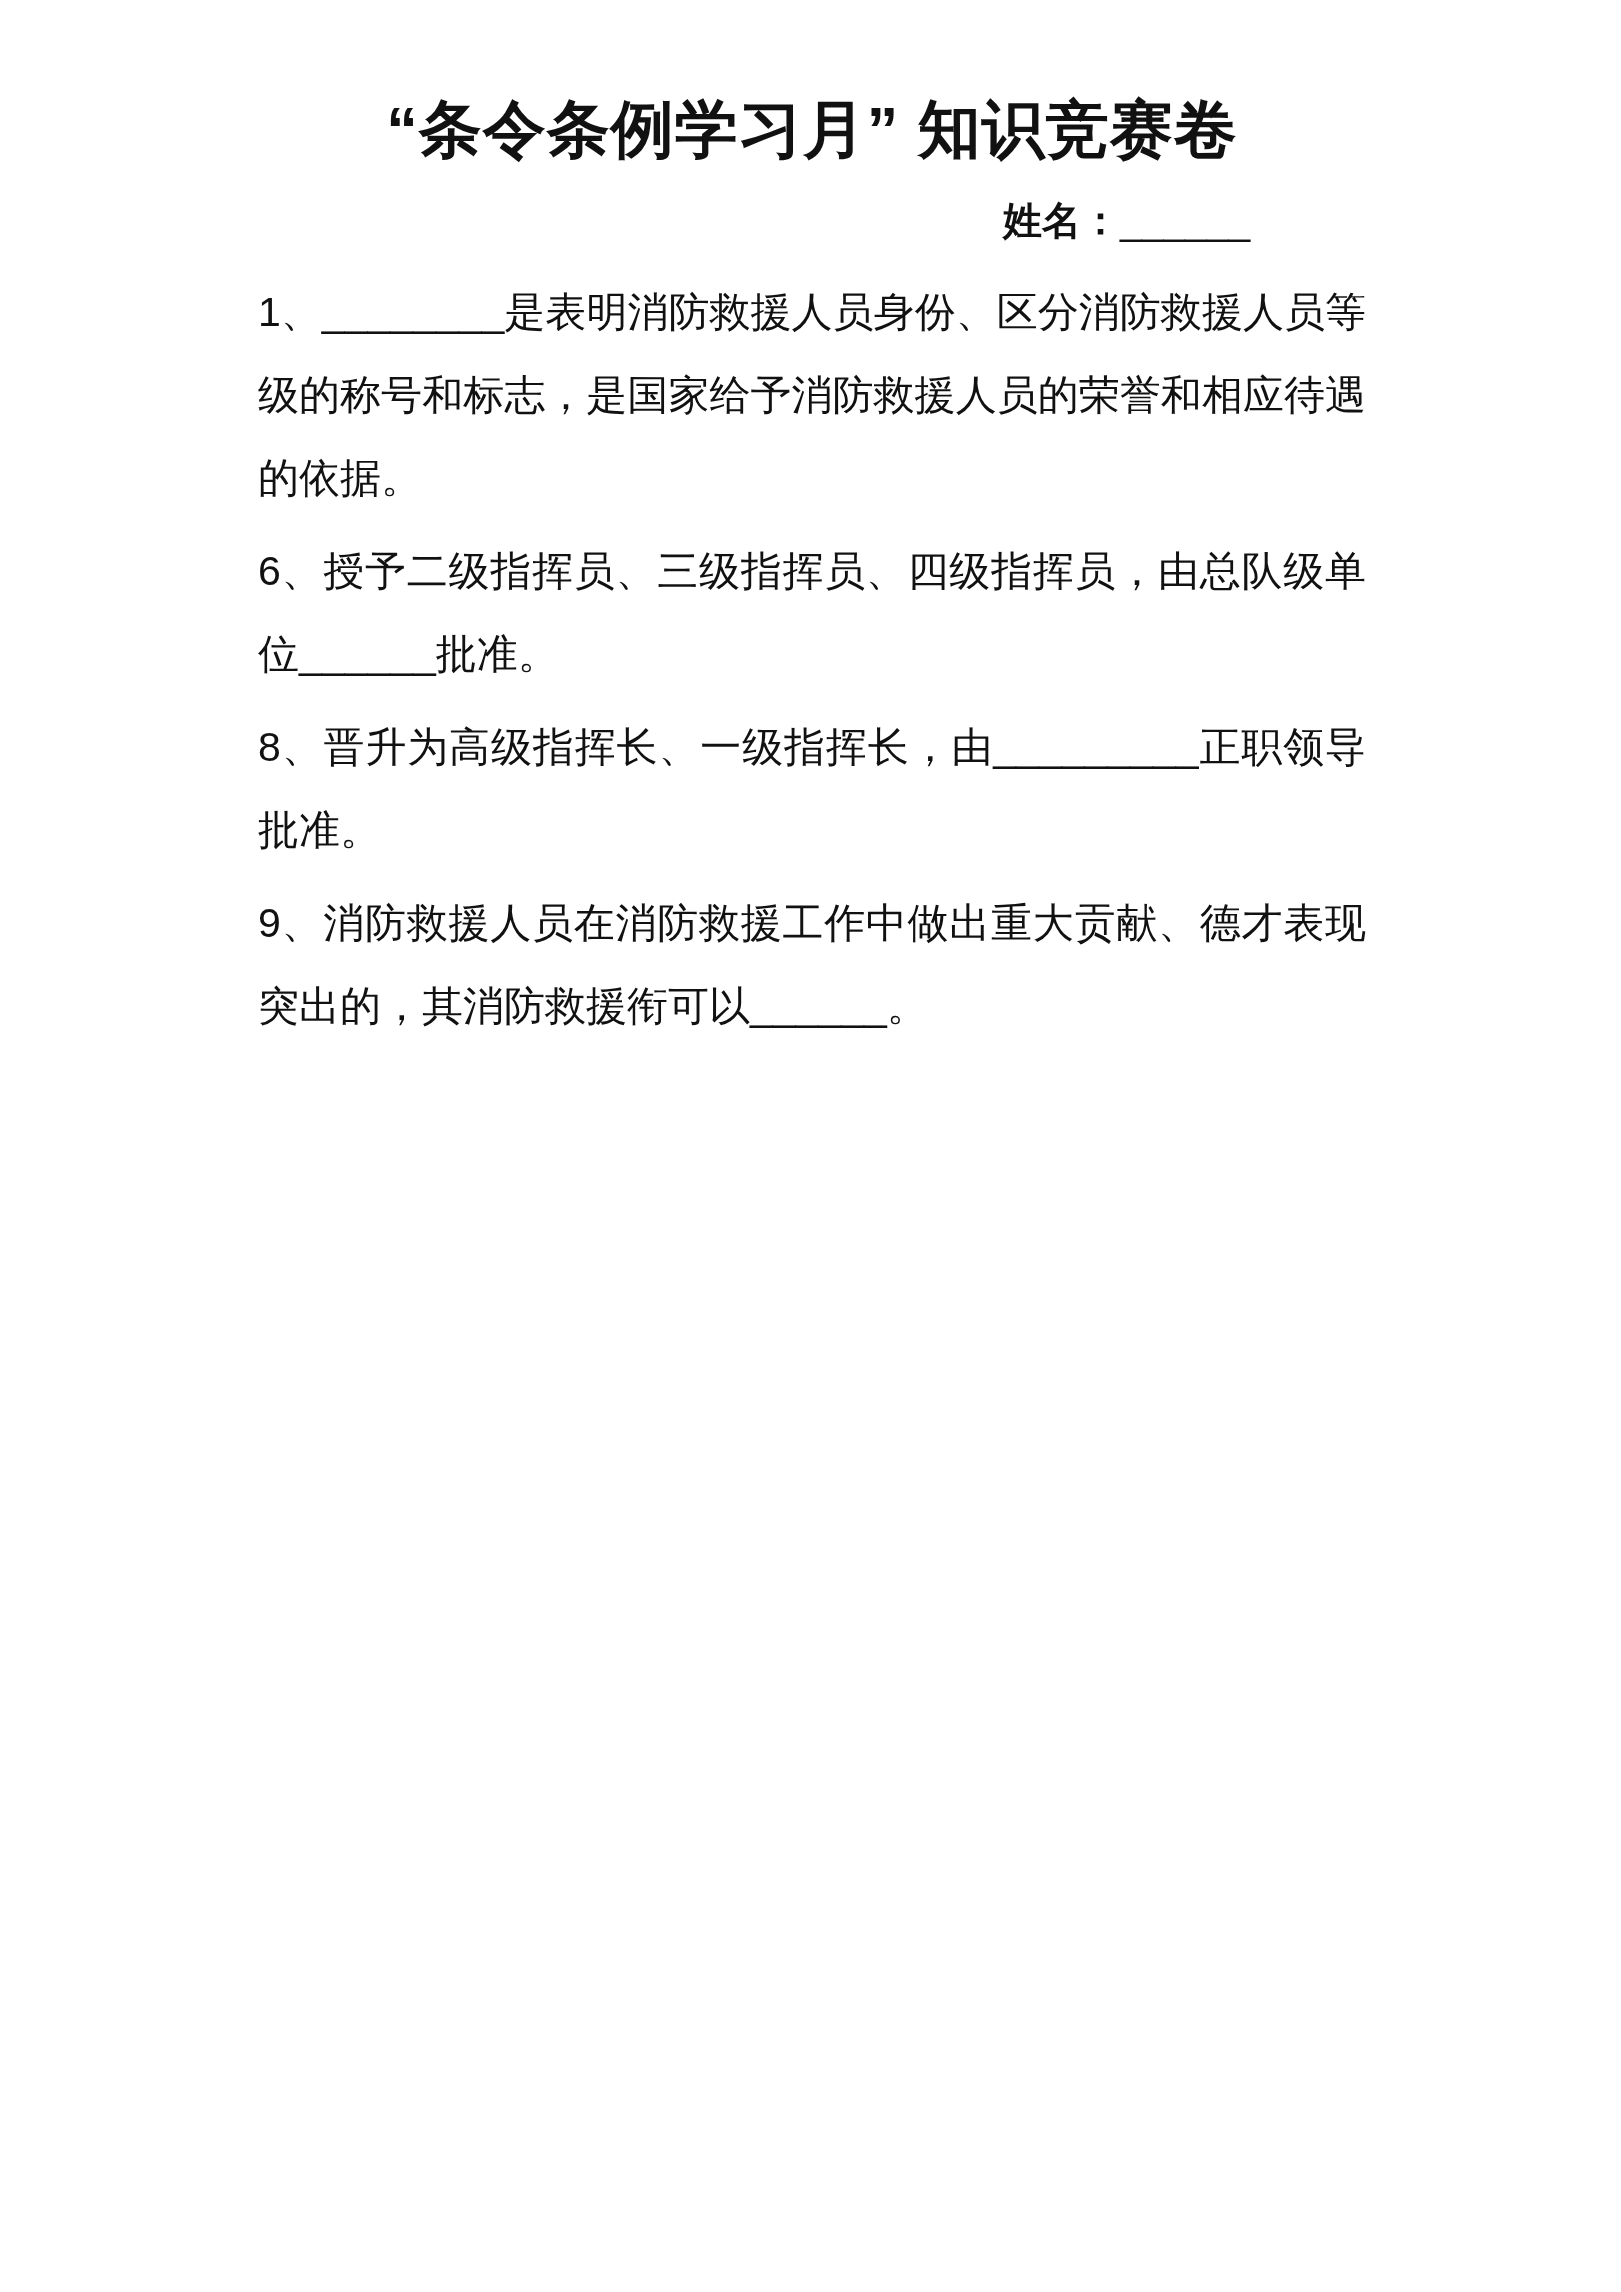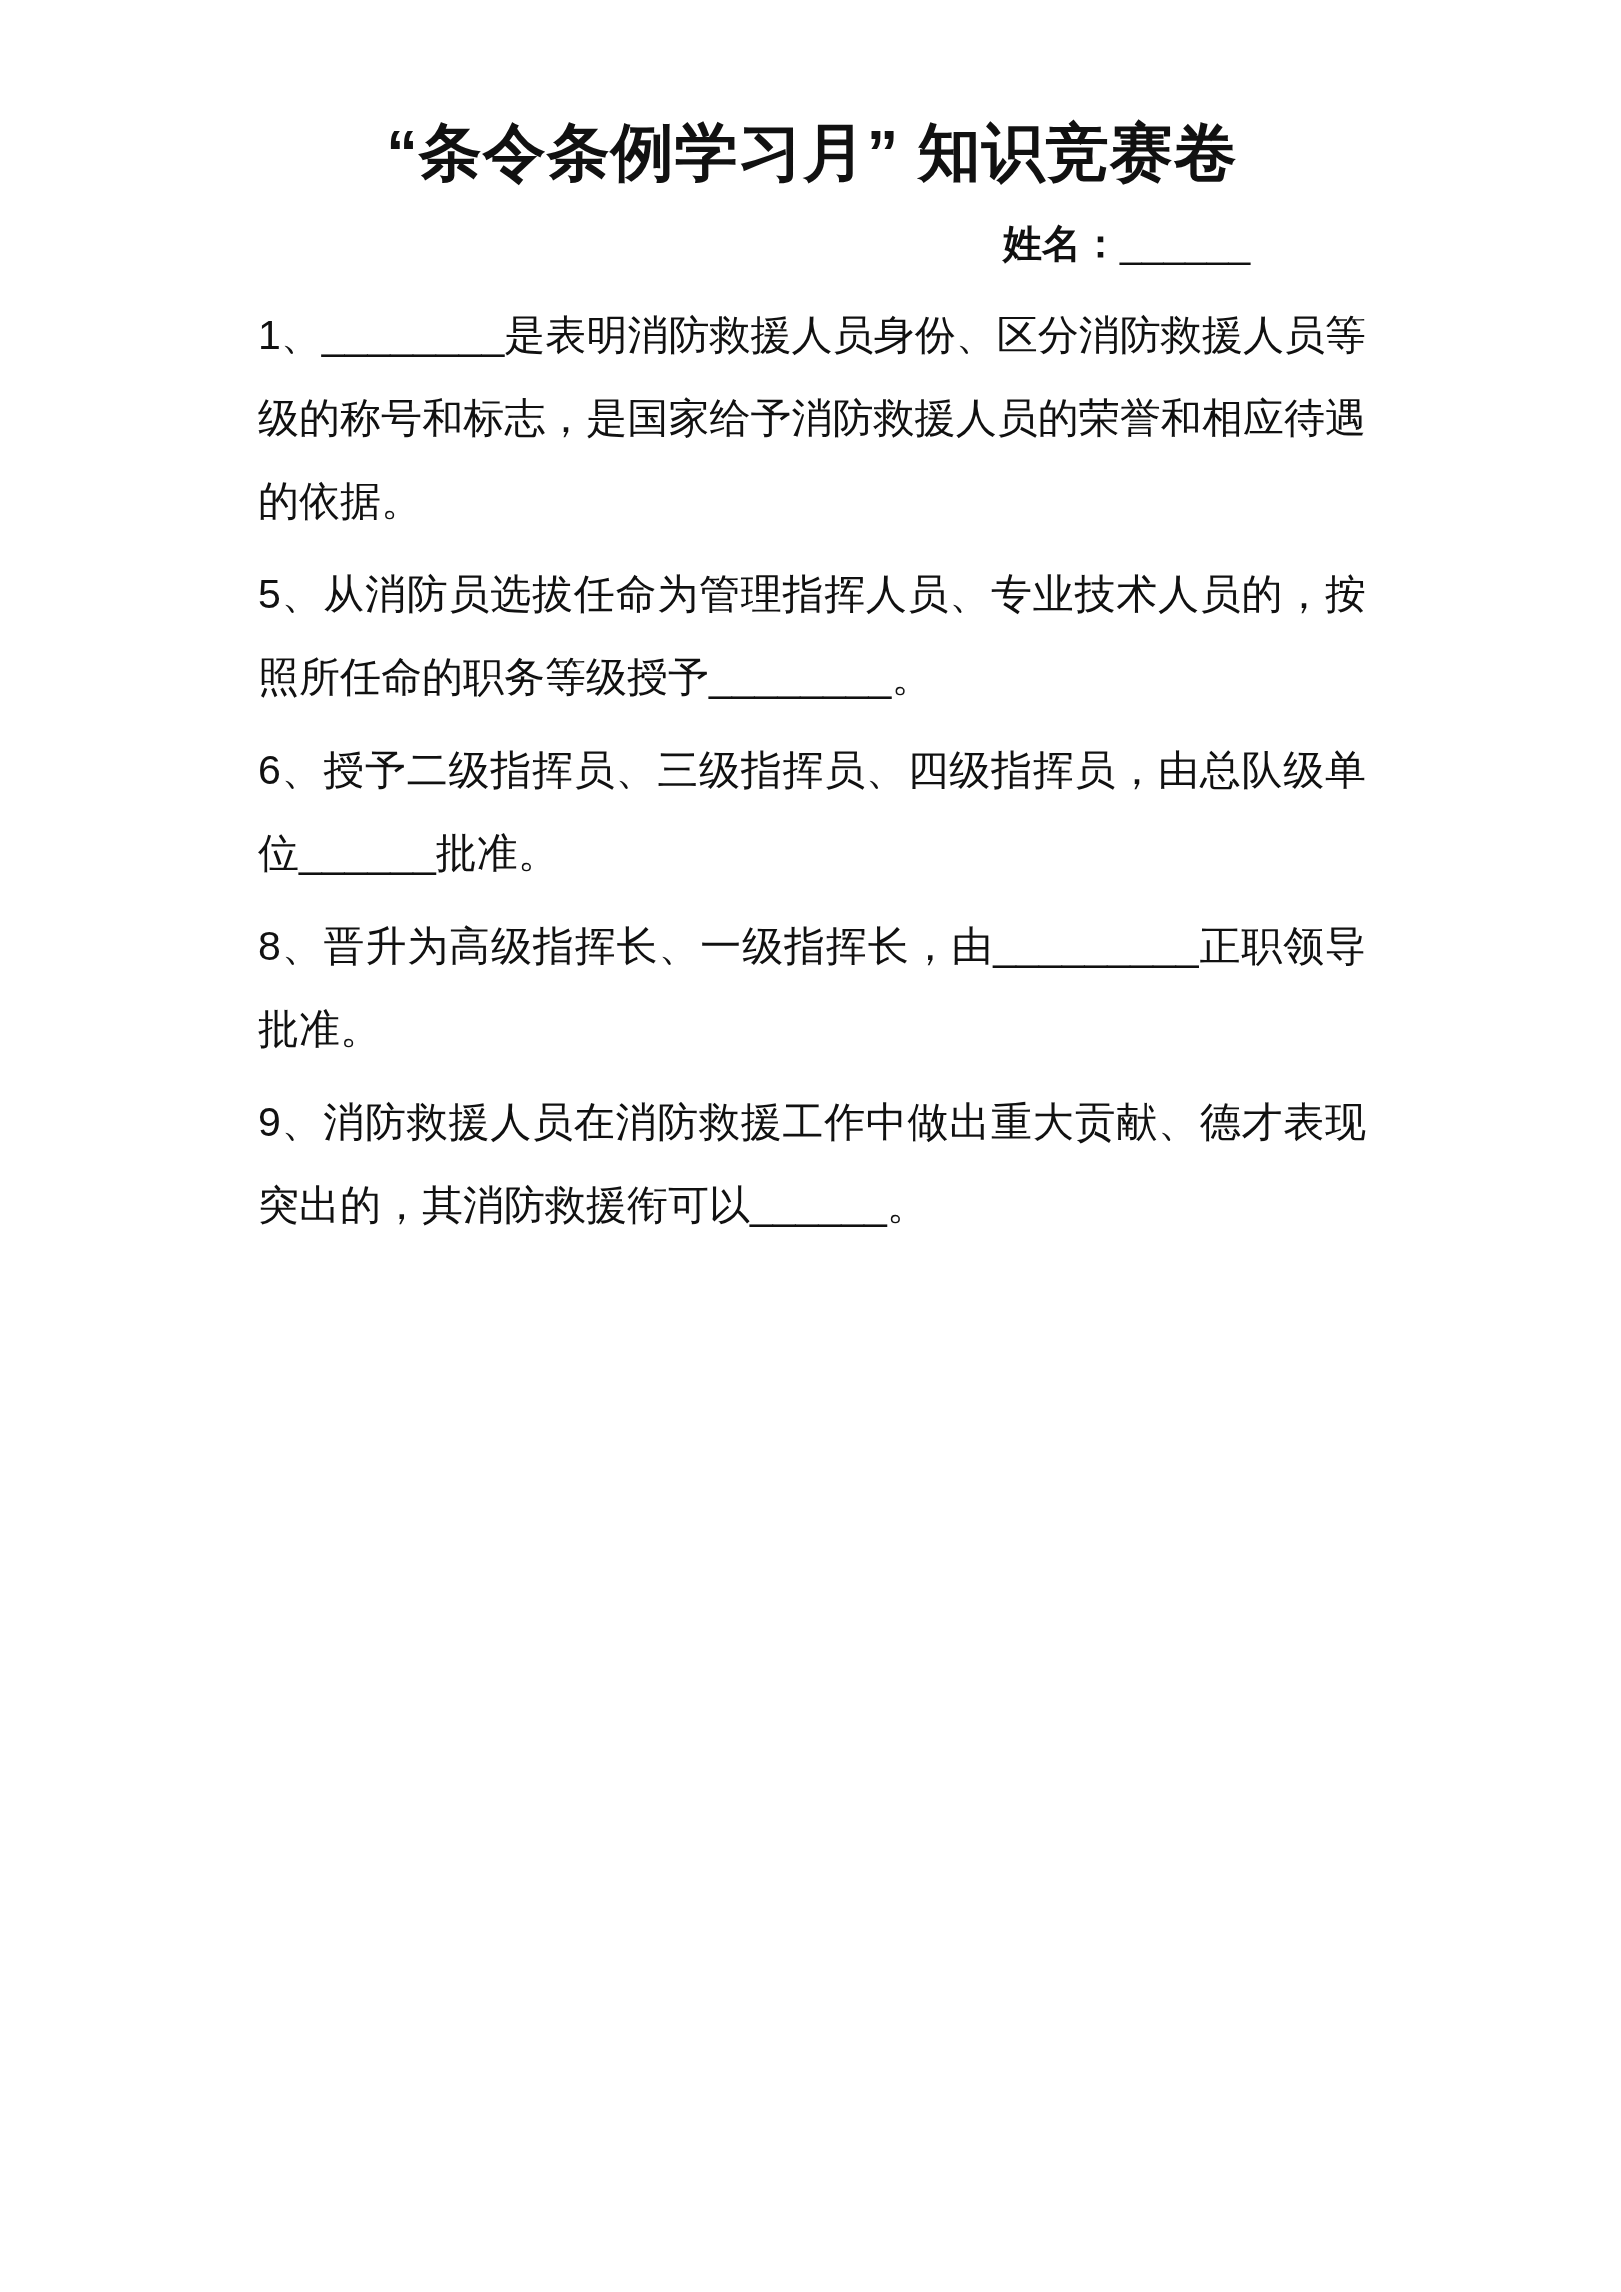--- a/index.html
+++ b/index.html
@@ -6,21 +6,21 @@
       margin: 0;
       padding: 0;
       background: #ffffff;
     }
     .page {
       position: relative;
       width: 1621px;
       height: 2293px;
       background: #ffffff;
       box-sizing: border-box;
-      padding: 115px 245px 59px 248px;
+      padding: 92px 245px 59px 248px;
       overflow: hidden;
       font-family: "Liberation Sans", "DejaVu Sans", sans-serif;
       color: #111111;
     }
     .title {
       font-size: 63px;
       font-weight: bold;
       text-align: center;
       line-height: 1.2;
       margin: 0;
@@ -57,20 +57,19 @@
 <div class="page">
 
   <h1 class="title">“条令条例学习月” 知识竞赛卷</h1>
 
   <div class="name-line">
     <span>姓名：</span><span class="blank">______</span>
   </div>
 
   <div class="questions">
     <p class="question">1、________是表明消防救援人员身份、区分消防救援人员等级的称号和标志，是国家给予消防救援人员的荣誉和相应待遇的依据。</p>
-    <p class="question">5、从消防员选拔任命为管理指挥人员、专业技术人员的，按照所任命的职务等级授予________。</p>
     <p class="question">6、授予二级指挥员、三级指挥员、四级指挥员，由总队级单位______批准。</p>
     <p class="question">8、晋升为高级指挥长、一级指挥长，由_________正职领导批准。</p>
     <p class="question">9、消防救援人员在消防救援工作中做出重大贡献、德才表现突出的，其消防救援衔可以______。</p>
   </div>
 
 </div>
 
 
 </body></html>

